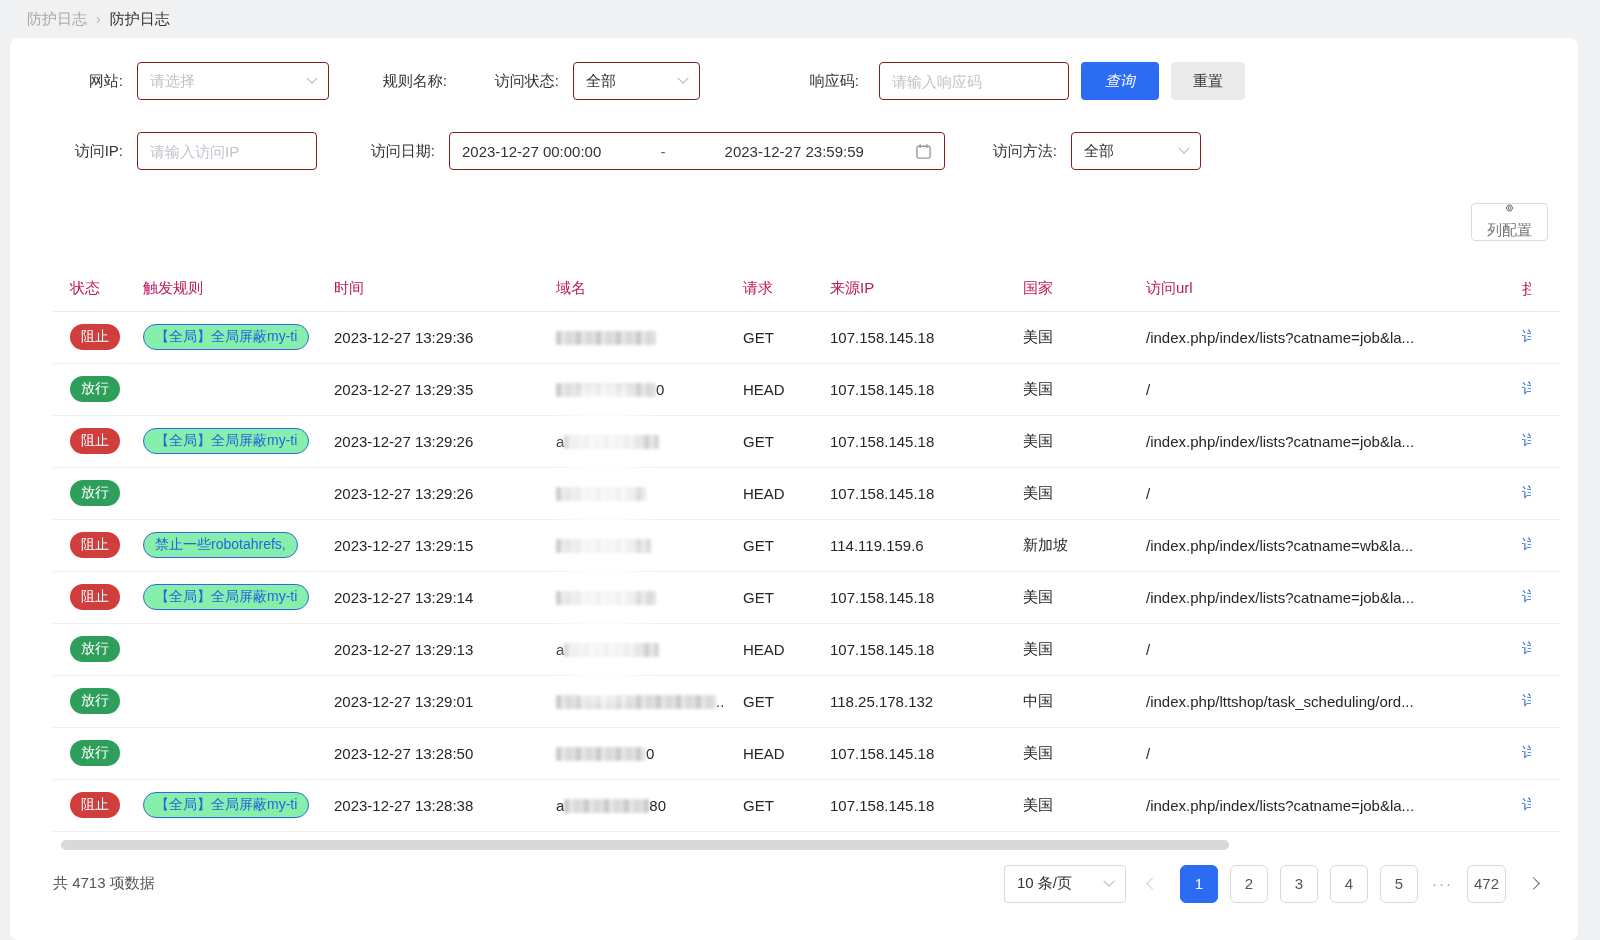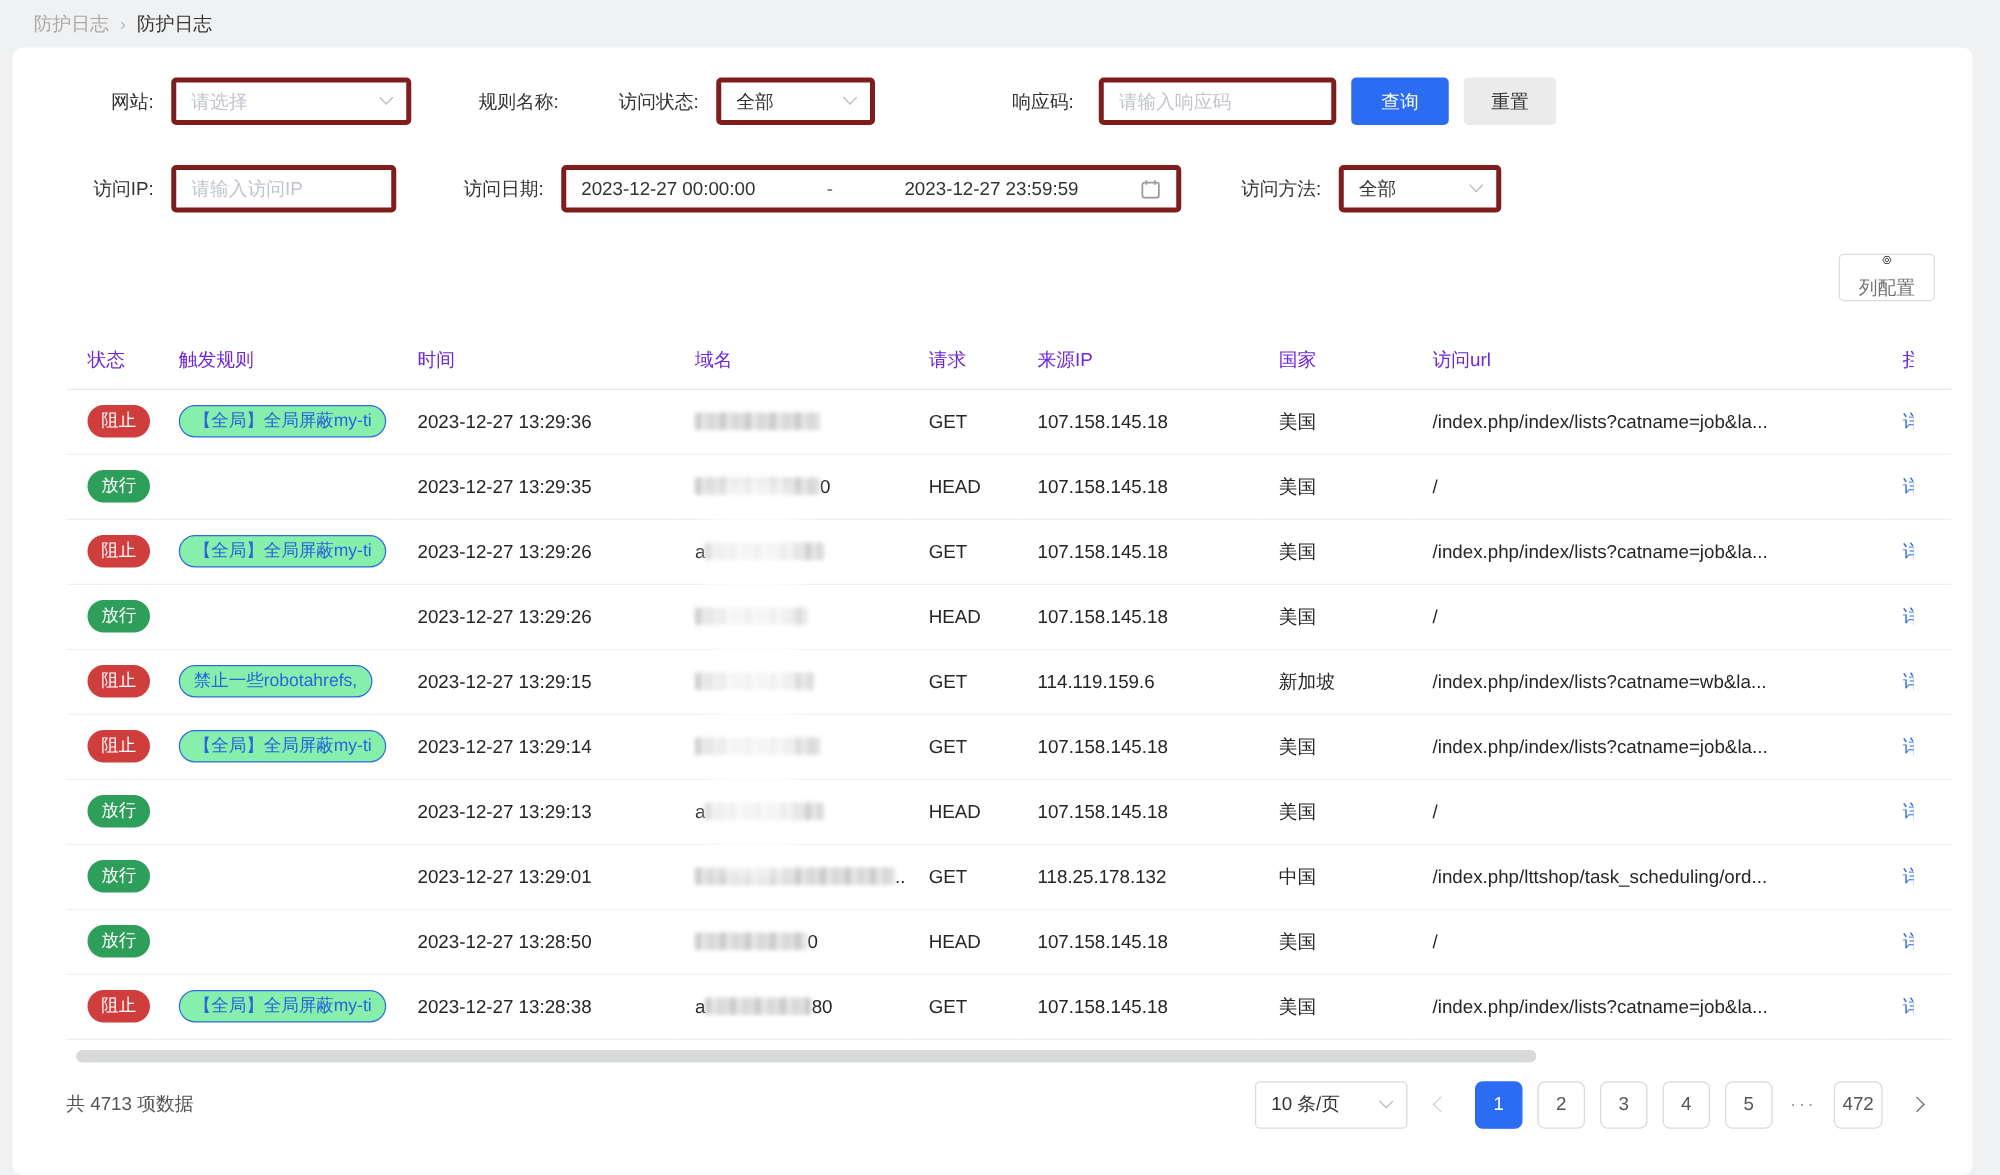--- a/index.html
+++ b/index.html
@@ -19,44 +19,44 @@
   
   .card { width:1568px; margin-left:10px; background:#fff; border-radius:8px; min-height:902px; padding:24px 30px 0 43px; }
 
   
   .f-row { display:flex; align-items:center; height:38px; }
   .f-row.r1 { margin-bottom:32px; }
   .flabel { color:#333; text-align:right; white-space:nowrap; }
   .w70{width:70px;} .w96{width:96px;} .w88{width:88px;} .w72{width:72px;}
   .ml14{margin-left:14px;} .ml22{margin-left:22px;} .ml24{margin-left:24px;} .ml87{margin-left:87px;} .ml20{margin-left:20px;} .ml12{margin-left:12px;}
   .select, .tinput, .datebox {
-    height:38px; border:4px solid #7f1d1d; border-radius:4px; background:#fff;
+    height:38px; border:1px solid #7f1d1d; border-radius:4px; background:#fff;
     display:flex; align-items:center; padding:0 12px; font-size:15px; color:#333;
   }
   .select { justify-content:space-between; cursor:pointer; }
   .sel-192{width:192px;} .sel-127{width:127px;} .sel-130{width:130px;}
   .placeholder { color:#c0c4cc; }
   .chev { width:8px; height:8px; border-right:1.5px solid #b8b8b8; border-bottom:1.5px solid #b8b8b8; transform:rotate(45deg) translate(-2px,-2px); flex:none; }
   .tinput { outline:none; }
   input.tinput::placeholder { color:#c0c4cc; }
   .in-190{width:190px;} .in-196{width:180px;}
   .datebox { width:496px; justify-content:space-between; cursor:pointer; }
   .datebox .dsep { color:#666; padding:0 8px; }
   .btn { height:38px; border:none; border-radius:4px; font-size:15px; cursor:pointer; font-family:inherit; }
-  .btn-primary { width:78px; background:#2b6cf3; color:#fff; }
+  .btn-primary { width:78px; background:#2b6cf3; color:#fff;font-style:italic; }
   .btn-plain { width:74px; background:#ebebeb; color:#333; }
 
   
   .toolbar { display:flex; justify-content:flex-end; margin:33px 0 26px 0; }
   .btn-colcfg { display:flex; align-items:center; gap:9px; height:38px; padding:0 15px; background:#fff; border:1px solid #dcdcdc; border-radius:4px; font-size:15px; color:#737373; cursor:pointer; font-family:inherit;flex-direction:column; }
 
   
   .table-wrap { width:1508px; overflow:hidden; position:relative; }
   table { width:1600px; table-layout:fixed; border-collapse:collapse; }
-  th { text-align:left; font-weight:400; color:#6d28d9; font-size:15px; height:44px; padding-left:17px; border-bottom:1px solid #ebebeb; white-space:nowrap; overflow:hidden; }
+  th { text-align:left; font-weight:400; color:#be185d; font-size:15px; height:44px; padding-left:17px; border-bottom:1px solid #ebebeb; white-space:nowrap; overflow:hidden; }
   td { height:52px; padding-left:17px; border-bottom:1px solid #f0f0f0; font-size:15px; color:#262626; white-space:nowrap; overflow:hidden; }
   .badge { display:inline-block; padding:4px 11px; border-radius:999px; color:#fff; font-size:14px; }
   .badge.block { background:#cf3d3d; }
   .badge.allow { background:#2e9e5b; }
   .rule-pill { display:inline-block; border:1px solid #2f6be0; color:#2963dd; border-radius:999px; padding:3px 11px; font-size:14px; white-space:nowrap; cursor:pointer; background:#86efac; }
   .blurbar { display:inline-block; height:14px; vertical-align:-2px; border-radius:2px; opacity:.8;
     background:repeating-linear-gradient(90deg,#bdbdbd 0 5px,#e0e0e0 5px 10px,#cfcfcf 10px 15px,#d8d8d8 15px 20px);
     filter:blur(1.6px); }
   .clip9 { display:inline-block; width:9px; overflow:hidden; white-space:nowrap; vertical-align:middle; }
   .detail-link { color:#2f6be0; cursor:pointer; }

